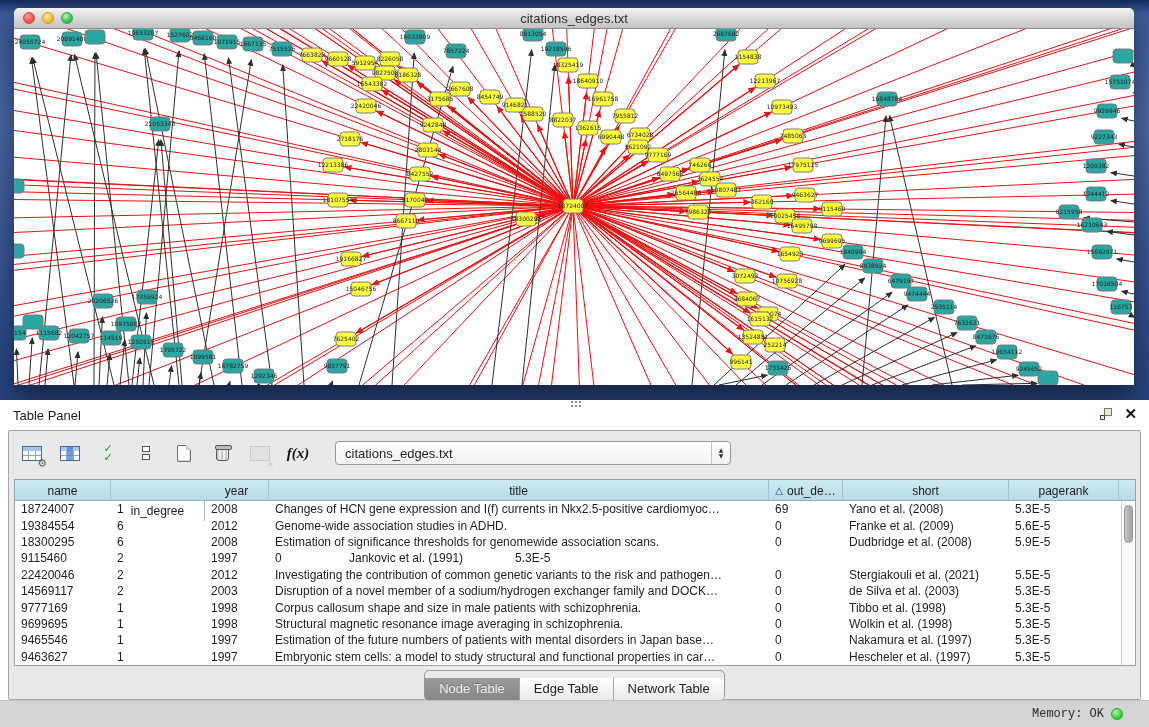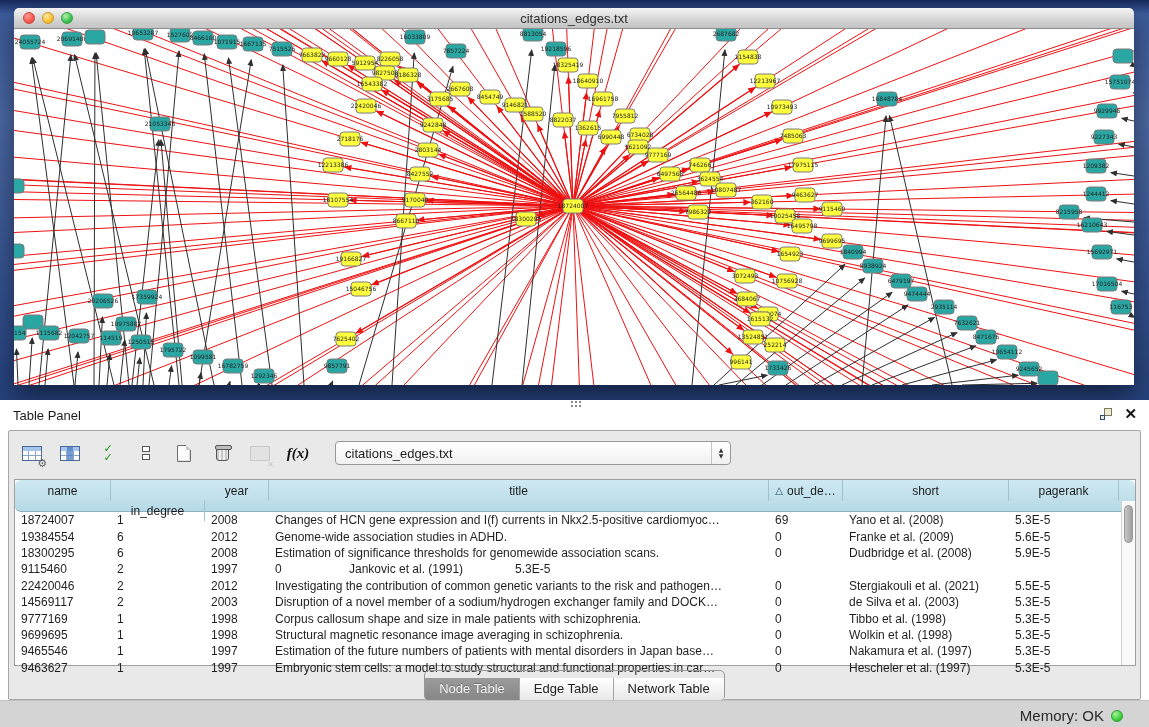--- a/index.html
+++ b/index.html
@@ -61,21 +61,21 @@
   .fx { font-family:"Liberation Serif", serif; font-style:italic; font-weight:bold; font-size:15px; color:#111; }
   .selector { position:relative; width:396px; height:24px; margin-left:12px; border:1px solid #979797; border-radius:4px;
     background:linear-gradient(#ffffff,#f1f1f1); display:flex; align-items:center; }
   .selector .val { padding-left:9px; font-size:13px; color:#1d1d1d; }
   .stepper { position:absolute; right:0; top:0; width:19px; height:22px; border-left:1px solid #c4c4c4;
     display:flex; flex-direction:column; align-items:center; justify-content:center; line-height:6px; }
   .stepper span { font-size:6px; color:#333; font-family:"DejaVu Sans",sans-serif;}
 
   
   .tableWrap { position:absolute; left:5px; top:48px; width:1122px; height:187px; background:#ffffff; border:1px solid #9f9f9f; }
-  .thead { display:flex; height:32px; background:linear-gradient(#cfe9f2,#b5dae7); border-bottom:1px solid #8fb0bd;border-radius:6px; }
+  .thead { display:flex; height:21px; background:linear-gradient(#cfe9f2,#b5dae7); border-bottom:1px solid #8fb0bd; }
   .th { display:flex; align-items:center; justify-content:center; font-size:12px; color:#1b1b1b;
     border-right:1px solid #9fc2cf; height:21px; overflow:hidden; white-space:nowrap; }
   .th .sortg { margin-right:4px; font-size:10px; color:#2c4a66; font-family:"DejaVu Sans",sans-serif;}
   .tbody { position:relative; }
   .tr { display:flex; height:16.4px; align-items:center; }
   .td { font-size:12px; color:#1f1f1f; padding-left:6px; white-space:nowrap; overflow:hidden; }
   .vscroll { position:absolute; right:0px; top:21px; bottom:0; width:14px; background:#fafafa; border-left:1px solid #d0d0d0; }
   .vthumb { position:absolute; left:2px; top:4px; width:9px; height:38px; border-radius:5px;
     background:linear-gradient(90deg,#c7c7c7,#9f9f9f); border:1px solid #979797; }
 
@@ -86,21 +86,21 @@
   .seg button { font-family:"Liberation Sans",sans-serif; font-size:13px; padding:3px 14px 4px; border:none; outline:none;
     background:linear-gradient(#ffffff,#e9e9e9); color:#222; border-right:1px solid #a5a5a5; cursor:default;margin-top:7px;}
   .seg button:last-child { border-right:none; }
   .seg button.active { background:linear-gradient(#9b9b9b,#868686); color:#f3f3f3;
     text-shadow:0 -1px 0 rgba(0,0,0,.25); }
 
   
   .statusbar { position:absolute; left:0; top:300px; width:1149px; height:27px; background:#d4d4d4;
     border-top:1px solid #c2c2c2; }
   .mem { position:absolute; right:26px; top:6px; display:flex; align-items:center; gap:7px; }
-  .mem .lbl { font-size:15px; color:#2a2a2a; }
+  .mem .lbl { font-size:12px; color:#2a2a2a;font-family:Liberation Mono, monospace; }
   .mem .dot { width:12px; height:12px; border-radius:50%;
     background:radial-gradient(circle at 35% 30%, #a9f2a0, #3ed23b 60%, #23a824); border:1px solid #2aa32b; }
 
   
   .grip { position:absolute; left:570px; top:0px; width:12px; height:7px;
     background:radial-gradient(circle 1px at 2px 2px,#8a8a8a 99%,rgba(0,0,0,0)) 0 0/4px 4px; }
 </style>
 </head>
 <body>
 

